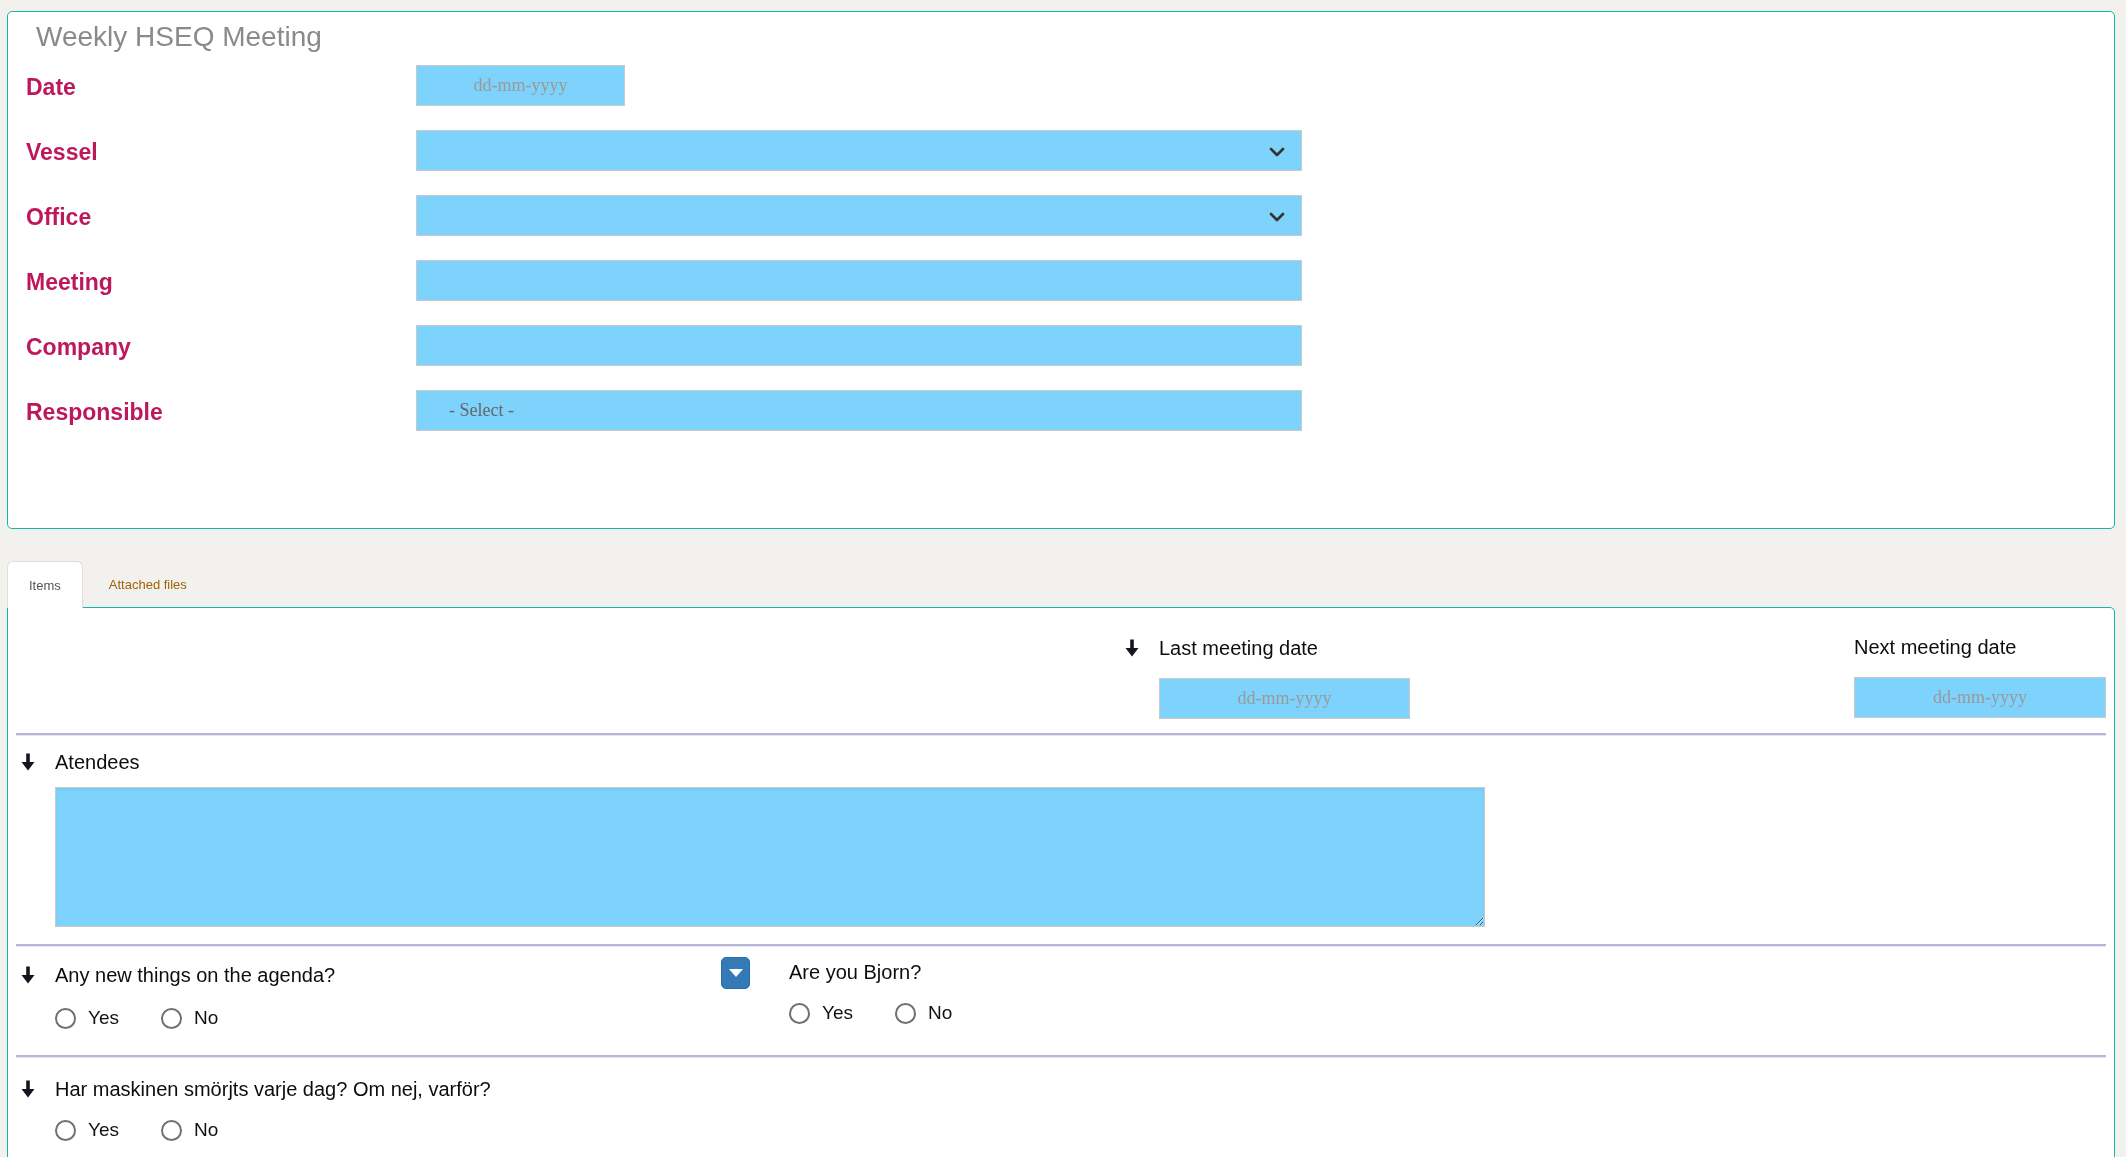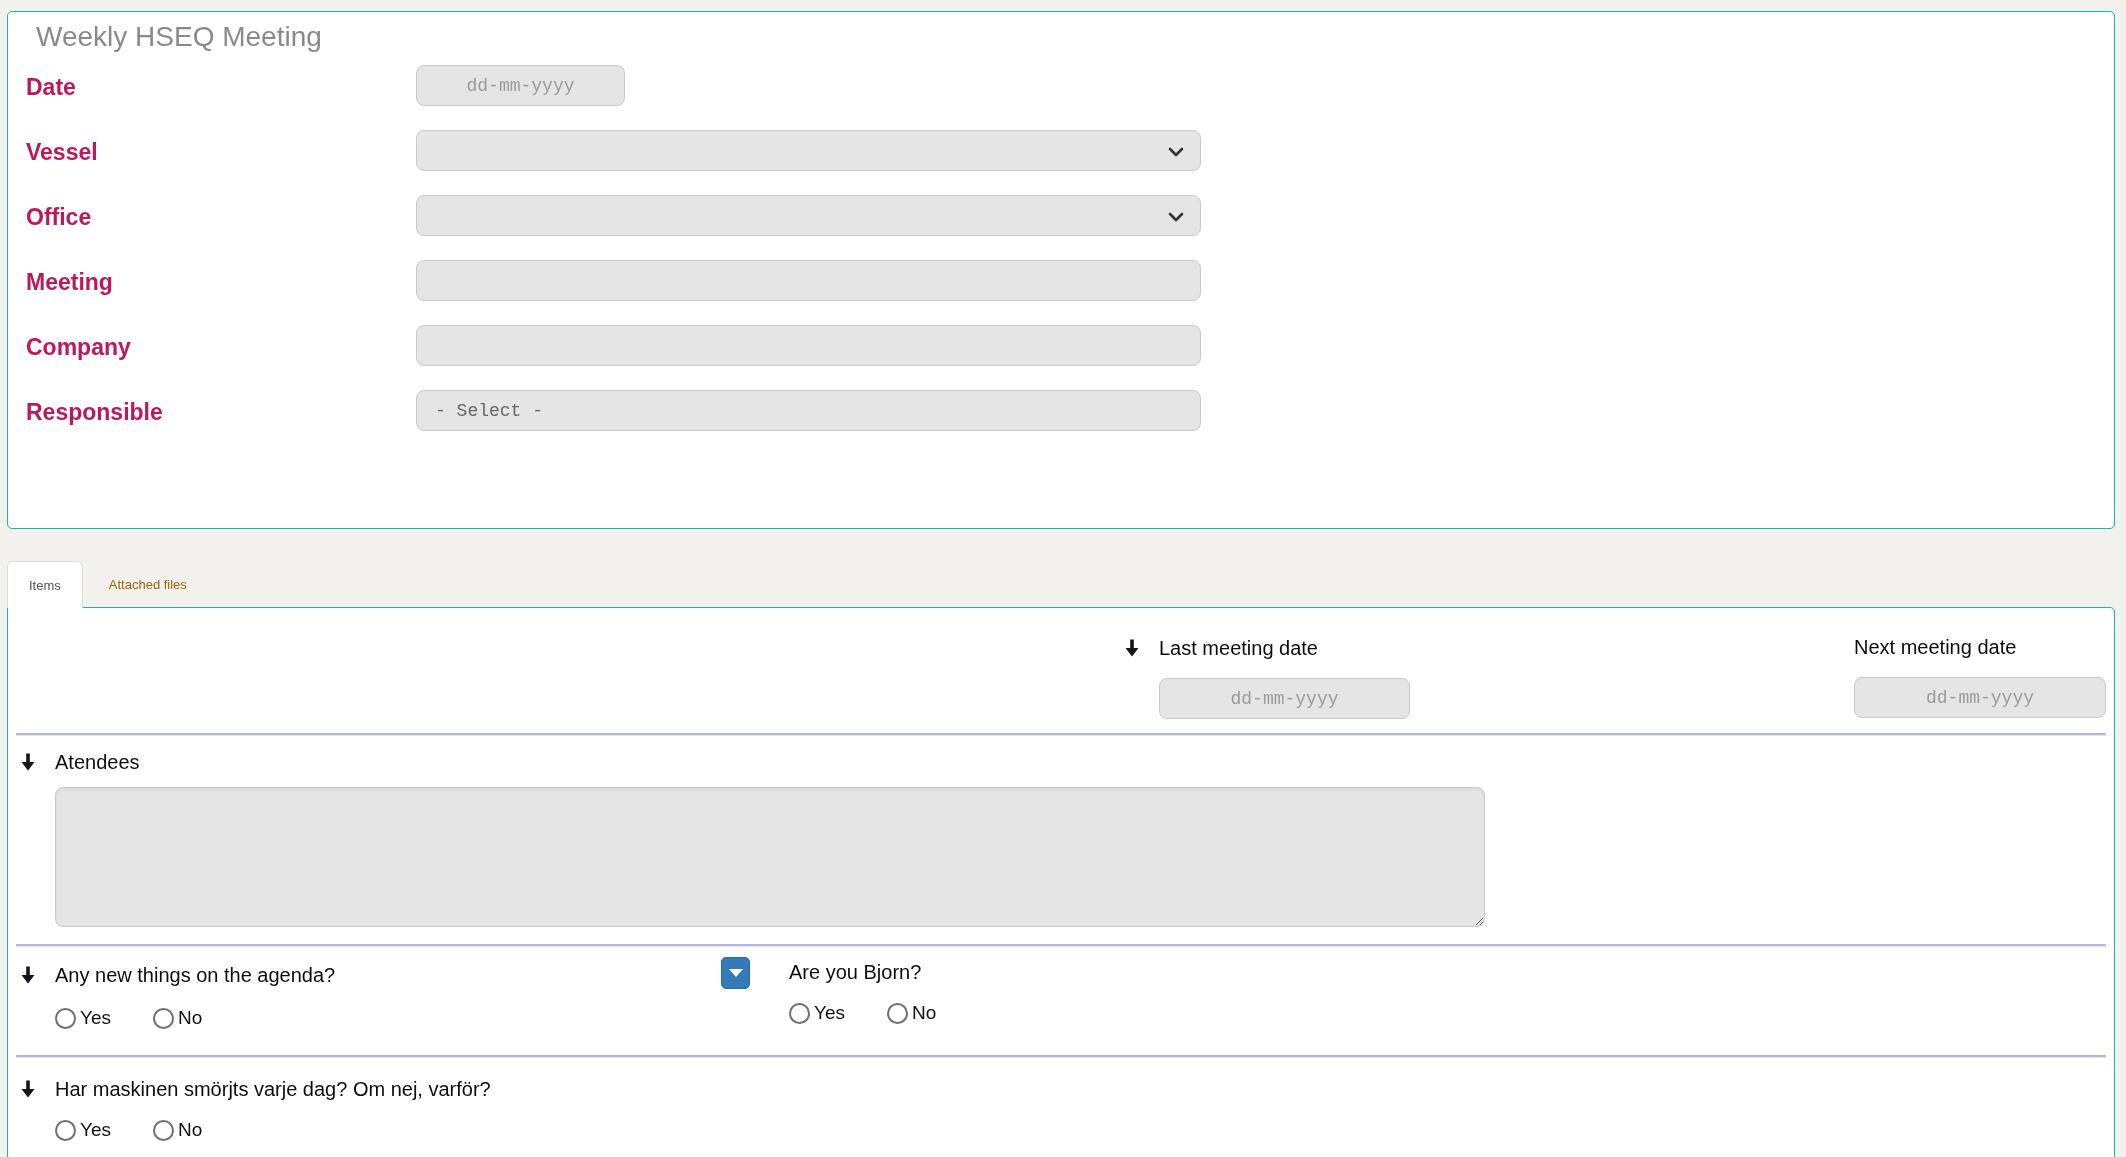--- a/index.html
+++ b/index.html
@@ -28,30 +28,30 @@
     font-weight: 400;
   }
   .form-row { display: flex; align-items: flex-start; margin-bottom: 24px; }
   .f-label {
     width: 392px; padding-top: 9px; padding-left: 2px;
     font-size: 23px; font-weight: bold; color: #be185d;
   }
   .control {
     height: 41px;
     border: 1px solid #c9c9c9;
-    border-radius: 8px;
-    background: #e5e5e5;
-    font-family: Liberation Mono, monospace;
+    border-radius: 0;
+    background: #7dd3fc;
+    font-family: Liberation Serif, serif;
     font-size: 18px;
     color: #333;
     outline: none;
   }
   input.control::placeholder { color: #9a9a9a; }
   .date-input { width: 209px; text-align: center; }
-  .wide { width: 785px; padding: 0 18px; }
+  .wide { width: 886px; padding: 0 32px; }
   .select-box { position: relative; display: flex; align-items: center; cursor: default; }
   .select-value { font-size: 18px; color: #666; }
   .select-chevron { position: absolute; right: 13px; top: 10px; width: 22px; height: 22px; }
   
   .tabbar { position: absolute; top: 561px; left: 7px; display: flex; align-items: flex-end; z-index: 2; }
   .tab { height: 47px; display: flex; align-items: center; font-size: 13px; cursor: pointer; }
   .tab.active {
     background: #fff;
     border: 1px solid #ddd; border-bottom: none;
     border-radius: 6px 6px 0 0;
@@ -74,21 +74,21 @@
   .col-left { width: 734px; }
   .col-right { }
   .radio-row { display: flex; align-items: center; margin-top: 18px; }
   .radio-group { display: flex; align-items: center; margin-right: 42px; }
   input[type="radio"] {
     appearance: none; -webkit-appearance: none;
     width: 21px; height: 21px; margin: 0;
     border: 2px solid #707070; border-radius: 50%;
     background: #fff;
   }
-  .radio-label { font-size: 19px; margin-left: 4px; color: #111; text-align: center; }
+  .radio-label { font-size: 19px; margin-left: 12px; color: #111; text-align: center; }
   textarea.control {
     width: 1430px; height: 140px;
     resize: both;
     padding: 10px 14px;
     box-shadow: inset 0 2px 3px rgba(0,0,0,0.05);
   }
   .caret-btn {
     width: 29px; height: 32px;
     border-radius: 5px;
     border: 1px solid #2a6da6;

